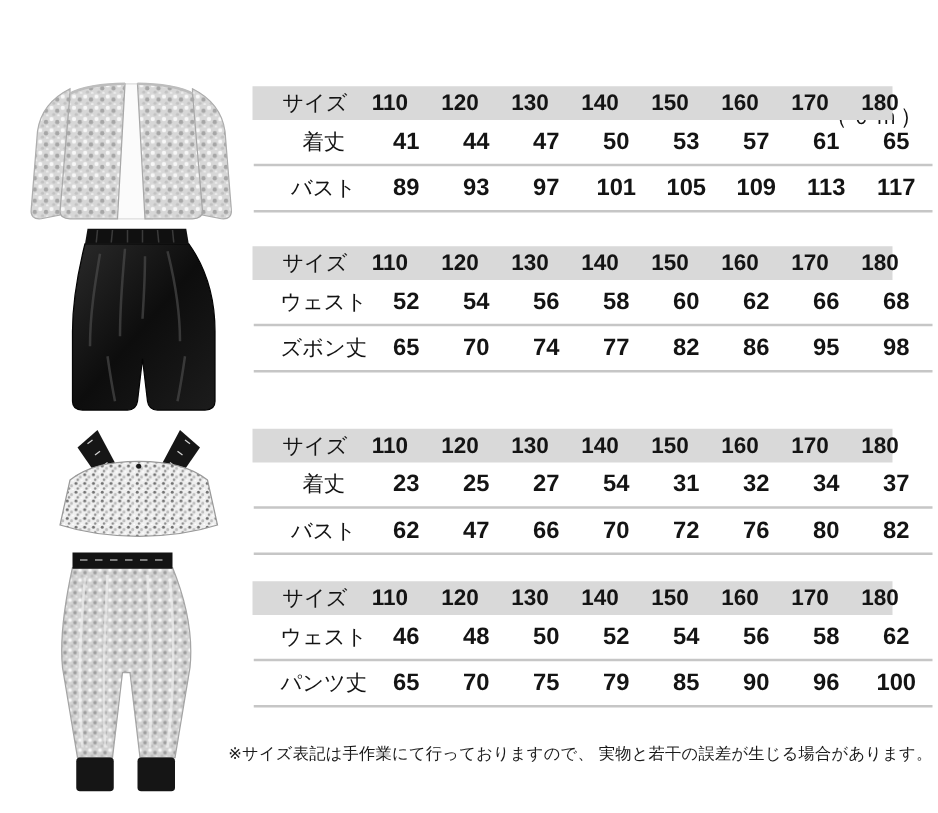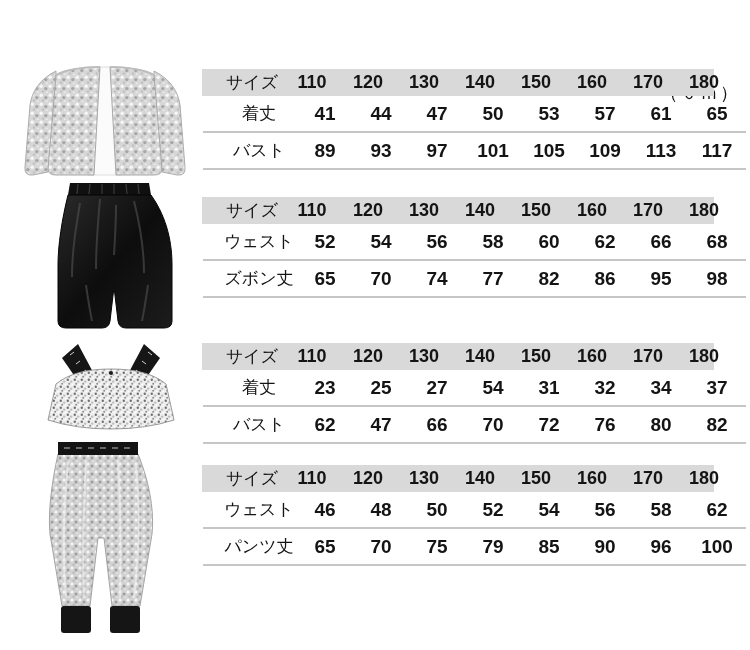--- a/index.html
+++ b/index.html
@@ -301,13 +301,14 @@
         <span class="cell">70</span>
         <span class="cell">75</span>
         <span class="cell">79</span>
         <span class="cell">85</span>
         <span class="cell">90</span>
         <span class="cell">96</span>
         <span class="cell">100</span>
       </div>
     </div>
 
+  <div class="note">※サイズ表記は手作業にて行っておりますので、 実物と若干の誤差が生じる場合があります。</div>
 </div>
 
 </body></html>

